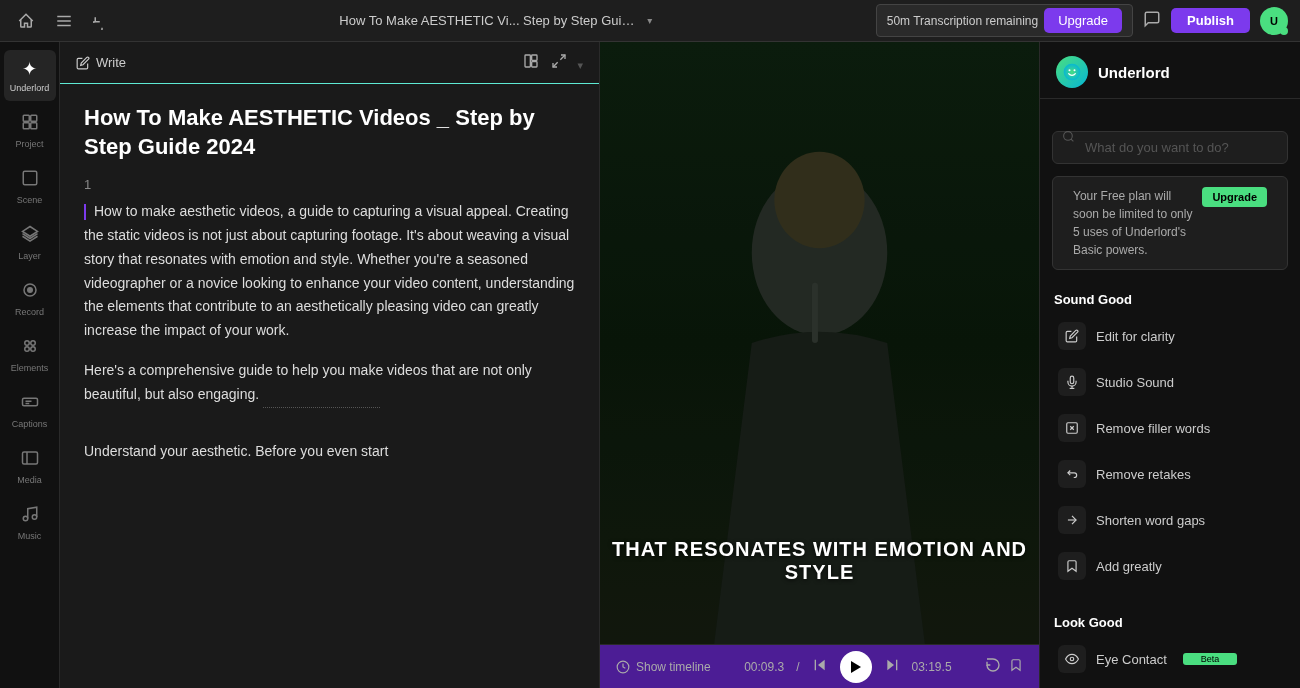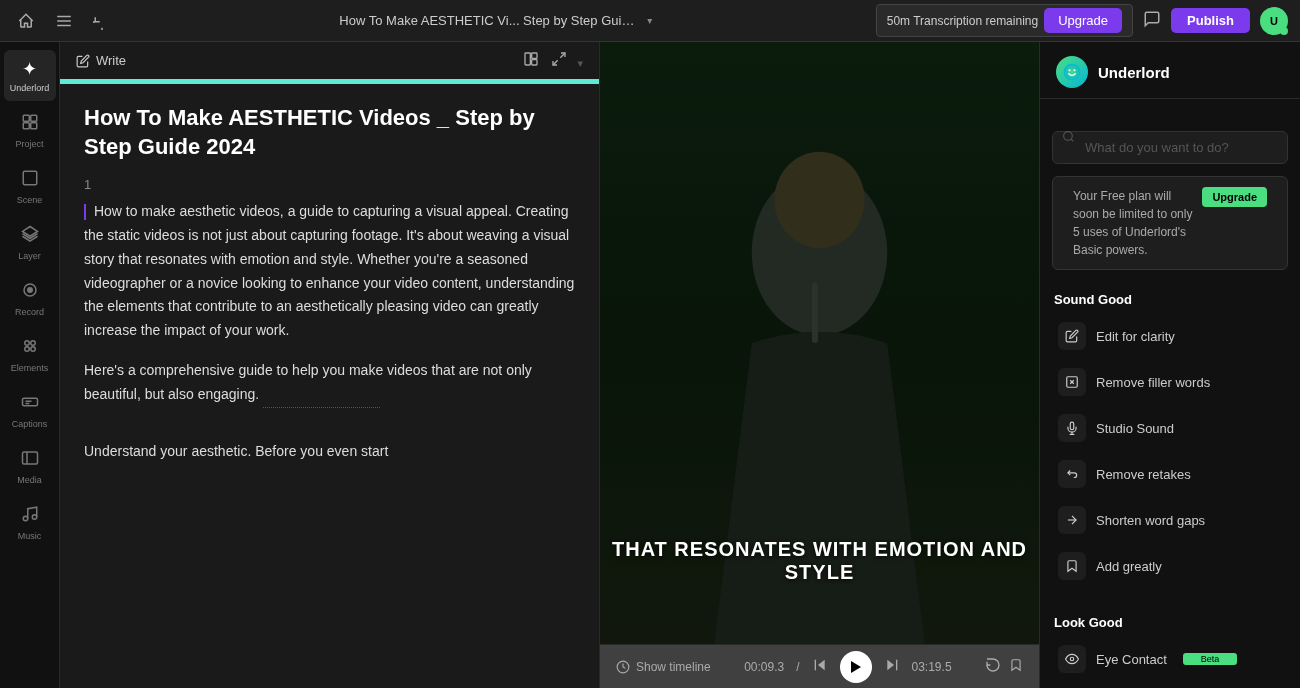--- a/index.html
+++ b/index.html
@@ -28,38 +28,38 @@
     .left-sidebar { width: 60px; background: #111; display: flex; flex-direction: column; align-items: center; padding: 8px 0; gap: 4px; border-right: 1px solid #2a2a2a; flex-shrink: 0; }
     .sidebar-item { display: flex; flex-direction: column; align-items: center; gap: 3px; padding: 8px 4px; border-radius: 6px; cursor: pointer; width: 52px; }
     .sidebar-item.active { background: #252525; }
     .sidebar-icon { font-size: 18px; color: #aaa; }
     .sidebar-label { font-size: 9px; color: #777; text-align: center; }
     .sidebar-item.active .sidebar-icon { color: #fff; }
     .sidebar-item.active .sidebar-label { color: #ccc; }
 
     
     .script-panel { width: 540px; background: #1a1a1a; display: flex; flex-direction: column; border-right: 1px solid #2a2a2a; flex-shrink: 0; }
-    .script-toolbar { height: 42px; display: flex; align-items: center; justify-content: space-between; padding: 0 16px; border-bottom: 5px solid #5eead4; }
+    .script-toolbar { height: 42px; display: flex; align-items: center; justify-content: space-between; padding: 0 16px; border-bottom: 1px solid #5eead4; }
     .script-toolbar-left { display: flex; align-items: center; gap: 8px; }
     .write-btn { display: flex; align-items: center; gap: 6px; background: none; border: none; color: #ccc; font-size: 13px; cursor: pointer; }
     .layout-btn { background: none; border: none; color: #aaa; font-size: 14px; cursor: pointer; padding: 4px; }
     .script-content { flex: 1; overflow-y: auto; padding: 20px 24px; }
     .script-content::-webkit-scrollbar { width: 4px; }
     .script-content::-webkit-scrollbar-thumb { background: #333; border-radius: 2px; }
     .script-title { font-size: 22px; font-weight: 700; color: #fff; margin-bottom: 16px; line-height: 1.3; }
     .script-section-num { font-size: 13px; color: #888; margin-bottom: 8px; }
     .script-cursor { display: inline-block; width: 2px; height: 16px; background: #7c3aed; margin-right: 4px; vertical-align: middle; }
     .script-text { font-size: 14px; color: #ddd; line-height: 1.7; margin-bottom: 16px; }
     .dotted-line { border-bottom: 1px dotted #555; margin-bottom: 16px; display: inline-block; }
 
     
     .video-panel { flex: 1; background: #111; display: flex; flex-direction: column; border-right: 1px solid #2a2a2a; }
     .video-area { flex: 1; position: relative; overflow: hidden; }
     .video-overlay-text { position: absolute; bottom: 60px; left: 0; right: 0; text-align: center; font-size: 20px; font-weight: 800; color: #fff; letter-spacing: 1px; text-shadow: 0 1px 4px rgba(0,0,0,0.8); }
-    .video-player-controls { height: 44px; background: #404040; display: flex; align-items: center; justify-content: space-between; padding: 0 16px; border-top: 1px solid #2a2a2a; }
+    .video-player-controls { height: 44px; background: #4c1d95; display: flex; align-items: center; justify-content: space-between; padding: 0 16px; border-top: 1px solid #2a2a2a; }
     .player-left { display: flex; align-items: center; gap: 8px; }
     .show-timeline-btn { display: flex; align-items: center; gap: 6px; background: none; border: none; color: #aaa; font-size: 12px; cursor: pointer; }
     .player-center { display: flex; align-items: center; gap: 12px; }
     .time-display { font-size: 12px; color: #aaa; font-variant-numeric: tabular-nums; }
     .player-btn { background: none; border: none; color: #ccc; font-size: 16px; cursor: pointer; }
     .player-btn.play { width: 32px; height: 32px; background: #fff; border-radius: 50%; display: flex; align-items: center; justify-content: center; color: #000; font-size: 12px; }
     .player-right { display: flex; align-items: center; gap: 8px; }
     .player-icon-btn { background: none; border: none; color: #aaa; font-size: 14px; cursor: pointer; }
 
     
@@ -381,41 +381,41 @@
         <svg width="14" height="14" viewBox="0 0 24 24" fill="none" stroke="#ccc" stroke-width="2">
             <path d="M11 4H4a2 2 0 00-2 2v14a2 2 0 002 2h14a2 2 0 002-2v-7"></path>
             <path d="M18.5 2.5a2.121 2.121 0 013 3L12 15l-4 1 1-4 9.5-9.5z"></path>
           </svg>
       </div>
       <span class="feature-label">Edit for clarity</span>
     </div>
     <div class="feature-row">
       <div class="feature-icon">
         <svg width="14" height="14" viewBox="0 0 24 24" fill="none" stroke="#ccc" stroke-width="2">
-            <rect x="3" y="3" width="18" height="18" rx="2"></rect>
-            <line x1="9" y1="9" x2="15" y2="15"></line>
-            <line x1="15" y1="9" x2="9" y2="15"></line>
-          </svg>
-      </div>
-      <span class="feature-label">Remove filler words</span>
-    </div>
-    <div class="feature-row">
-      <div class="feature-icon">
-        <svg width="14" height="14" viewBox="0 0 24 24" fill="none" stroke="#ccc" stroke-width="2">
             <path d="M12 2a3 3 0 013 3v7a3 3 0 01-6 0V5a3 3 0 013-3z"></path>
             <path d="M19 10v2a7 7 0 01-14 0v-2"></path>
             <line x1="12" y1="19" x2="12" y2="23"></line>
             <line x1="8" y1="23" x2="16" y2="23"></line>
           </svg>
       </div>
       <span class="feature-label">Studio Sound</span>
     </div>
     <div class="feature-row">
       <div class="feature-icon">
         <svg width="14" height="14" viewBox="0 0 24 24" fill="none" stroke="#ccc" stroke-width="2">
+            <rect x="3" y="3" width="18" height="18" rx="2"></rect>
+            <line x1="9" y1="9" x2="15" y2="15"></line>
+            <line x1="15" y1="9" x2="9" y2="15"></line>
+          </svg>
+      </div>
+      <span class="feature-label">Remove filler words</span>
+    </div>
+    <div class="feature-row">
+      <div class="feature-icon">
+        <svg width="14" height="14" viewBox="0 0 24 24" fill="none" stroke="#ccc" stroke-width="2">
             <path d="M9 14l-4-4 4-4"></path>
             <path d="M5 10h11a4 4 0 010 8h-1"></path>
           </svg>
       </div>
       <span class="feature-label">Remove retakes</span>
     </div>
     <div class="feature-row">
       <div class="feature-icon">
         <svg width="14" height="14" viewBox="0 0 24 24" fill="none" stroke="#ccc" stroke-width="2">
             <line x1="5" y1="12" x2="19" y2="12"></line>

